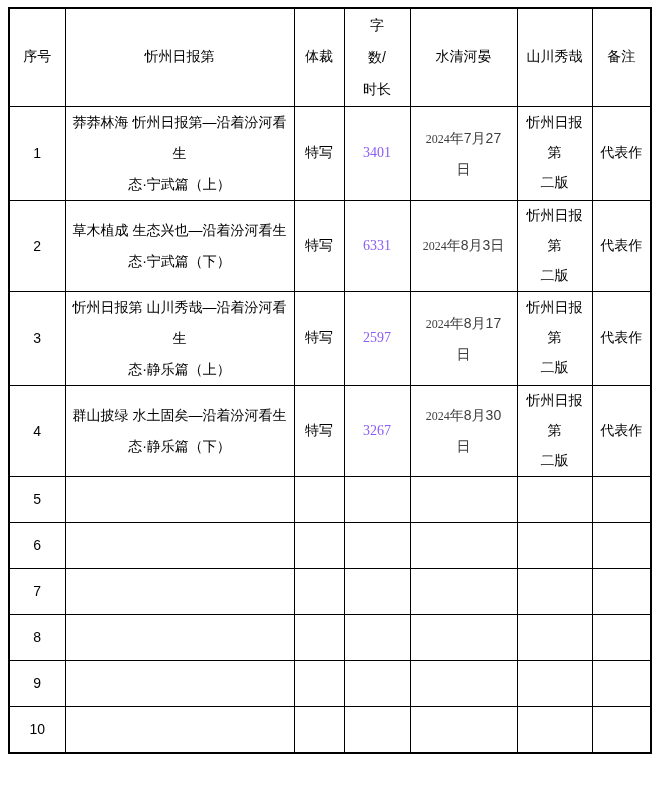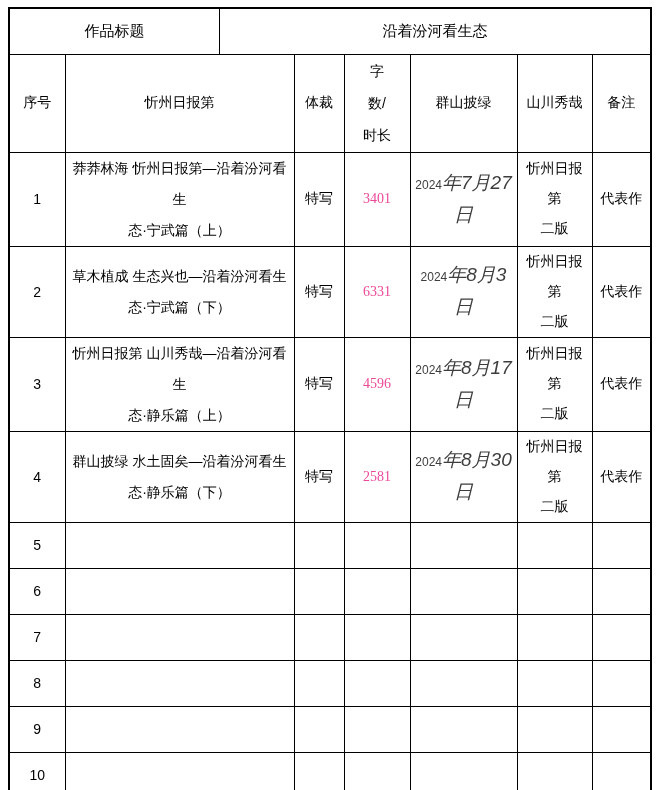--- a/index.html
+++ b/index.html
@@ -77,61 +77,57 @@
     line-height: 30px;
     padding: 0;
     font-family: Liberation Serif, serif;
   }
   .datecell {
     white-space: pre-line;
     line-height: 30px;
     padding: 0 2px;
     color: #3d3d3d;
   }
-  .date-main { font-size: 19px; font-style: italic; }
+  .date-main { font-size: 14px; }
   .date-prefix {
     font-size: 12px;
-    font-family: Liberation Sans, sans-serif;
+    font-family: Liberation Serif, serif;
   }
   .num {
     font-family: "Liberation Serif", "DejaVu Serif", serif;
     font-size: 13.5px;
-    color: #ec4899;
+    color: #8b5cf6;
   }
   .seqcell { font-size: 14px; }
 </style>
 </head>
 <body>
 
 <div class="frame">
 
-  <div class="toprow">
-    <div class="cell top-label">作品标题</div>
-    <div class="cell top-value">沿着汾河看生态</div>
-  </div>
 
   <table class="main">
     <colgroup>
       <col style="width:55px">
       <col style="width:229px">
       <col style="width:50px">
       <col style="width:66px">
       <col style="width:107px">
       <col style="width:75px">
       <col style="width:58px">
     </colgroup>
     <thead>
       <tr>
         <th class="th-single">序号</th>
         <th class="th-single">忻州日报第</th>
         <th class="th-single">体裁</th>
         <th class="th-count">字
 数/
 时长</th>
-        <th class="th-single">群山披绿</th>
+        <th class="th-single">水清河晏</th>
         <th class="th-single">山川秀哉</th>
         <th class="th-single">备注</th>
       </tr>
     </thead>
     <tbody id="table-body">
   <tr class="row-filled">
     <td class="seqcell">1</td>
     <td class="titlecell">莽莽林海 忻州日报第—沿着汾河看生
 态·宁武篇（上）</td>
     <td class="genrecell">特写</td>
@@ -153,34 +149,34 @@
     <td class="pagecol">忻州日报第
 二版</td>
     <td class="notecell">代表作</td>
   </tr>
 
   <tr class="row-filled">
     <td class="seqcell">3</td>
     <td class="titlecell">忻州日报第 山川秀哉—沿着汾河看生
 态·静乐篇（上）</td>
     <td class="genrecell">特写</td>
-    <td class="num">4596</td>
+    <td class="num">2597</td>
     <td class="datecell"><span class="date-prefix">2024</span><span class="date-main">年8月17
 日</span></td>
     <td class="pagecol">忻州日报第
 二版</td>
     <td class="notecell">代表作</td>
   </tr>
 
   <tr class="row-filled">
     <td class="seqcell">4</td>
     <td class="titlecell">群山披绿 水土固矣—沿着汾河看生
 态·静乐篇（下）</td>
     <td class="genrecell">特写</td>
-    <td class="num">2581</td>
+    <td class="num">3267</td>
     <td class="datecell"><span class="date-prefix">2024</span><span class="date-main">年8月30
 日</span></td>
     <td class="pagecol">忻州日报第
 二版</td>
     <td class="notecell">代表作</td>
   </tr>
 
   <tr class="row-empty">
     <td class="seqcell">5</td>
     <td class="titlecell"></td>

